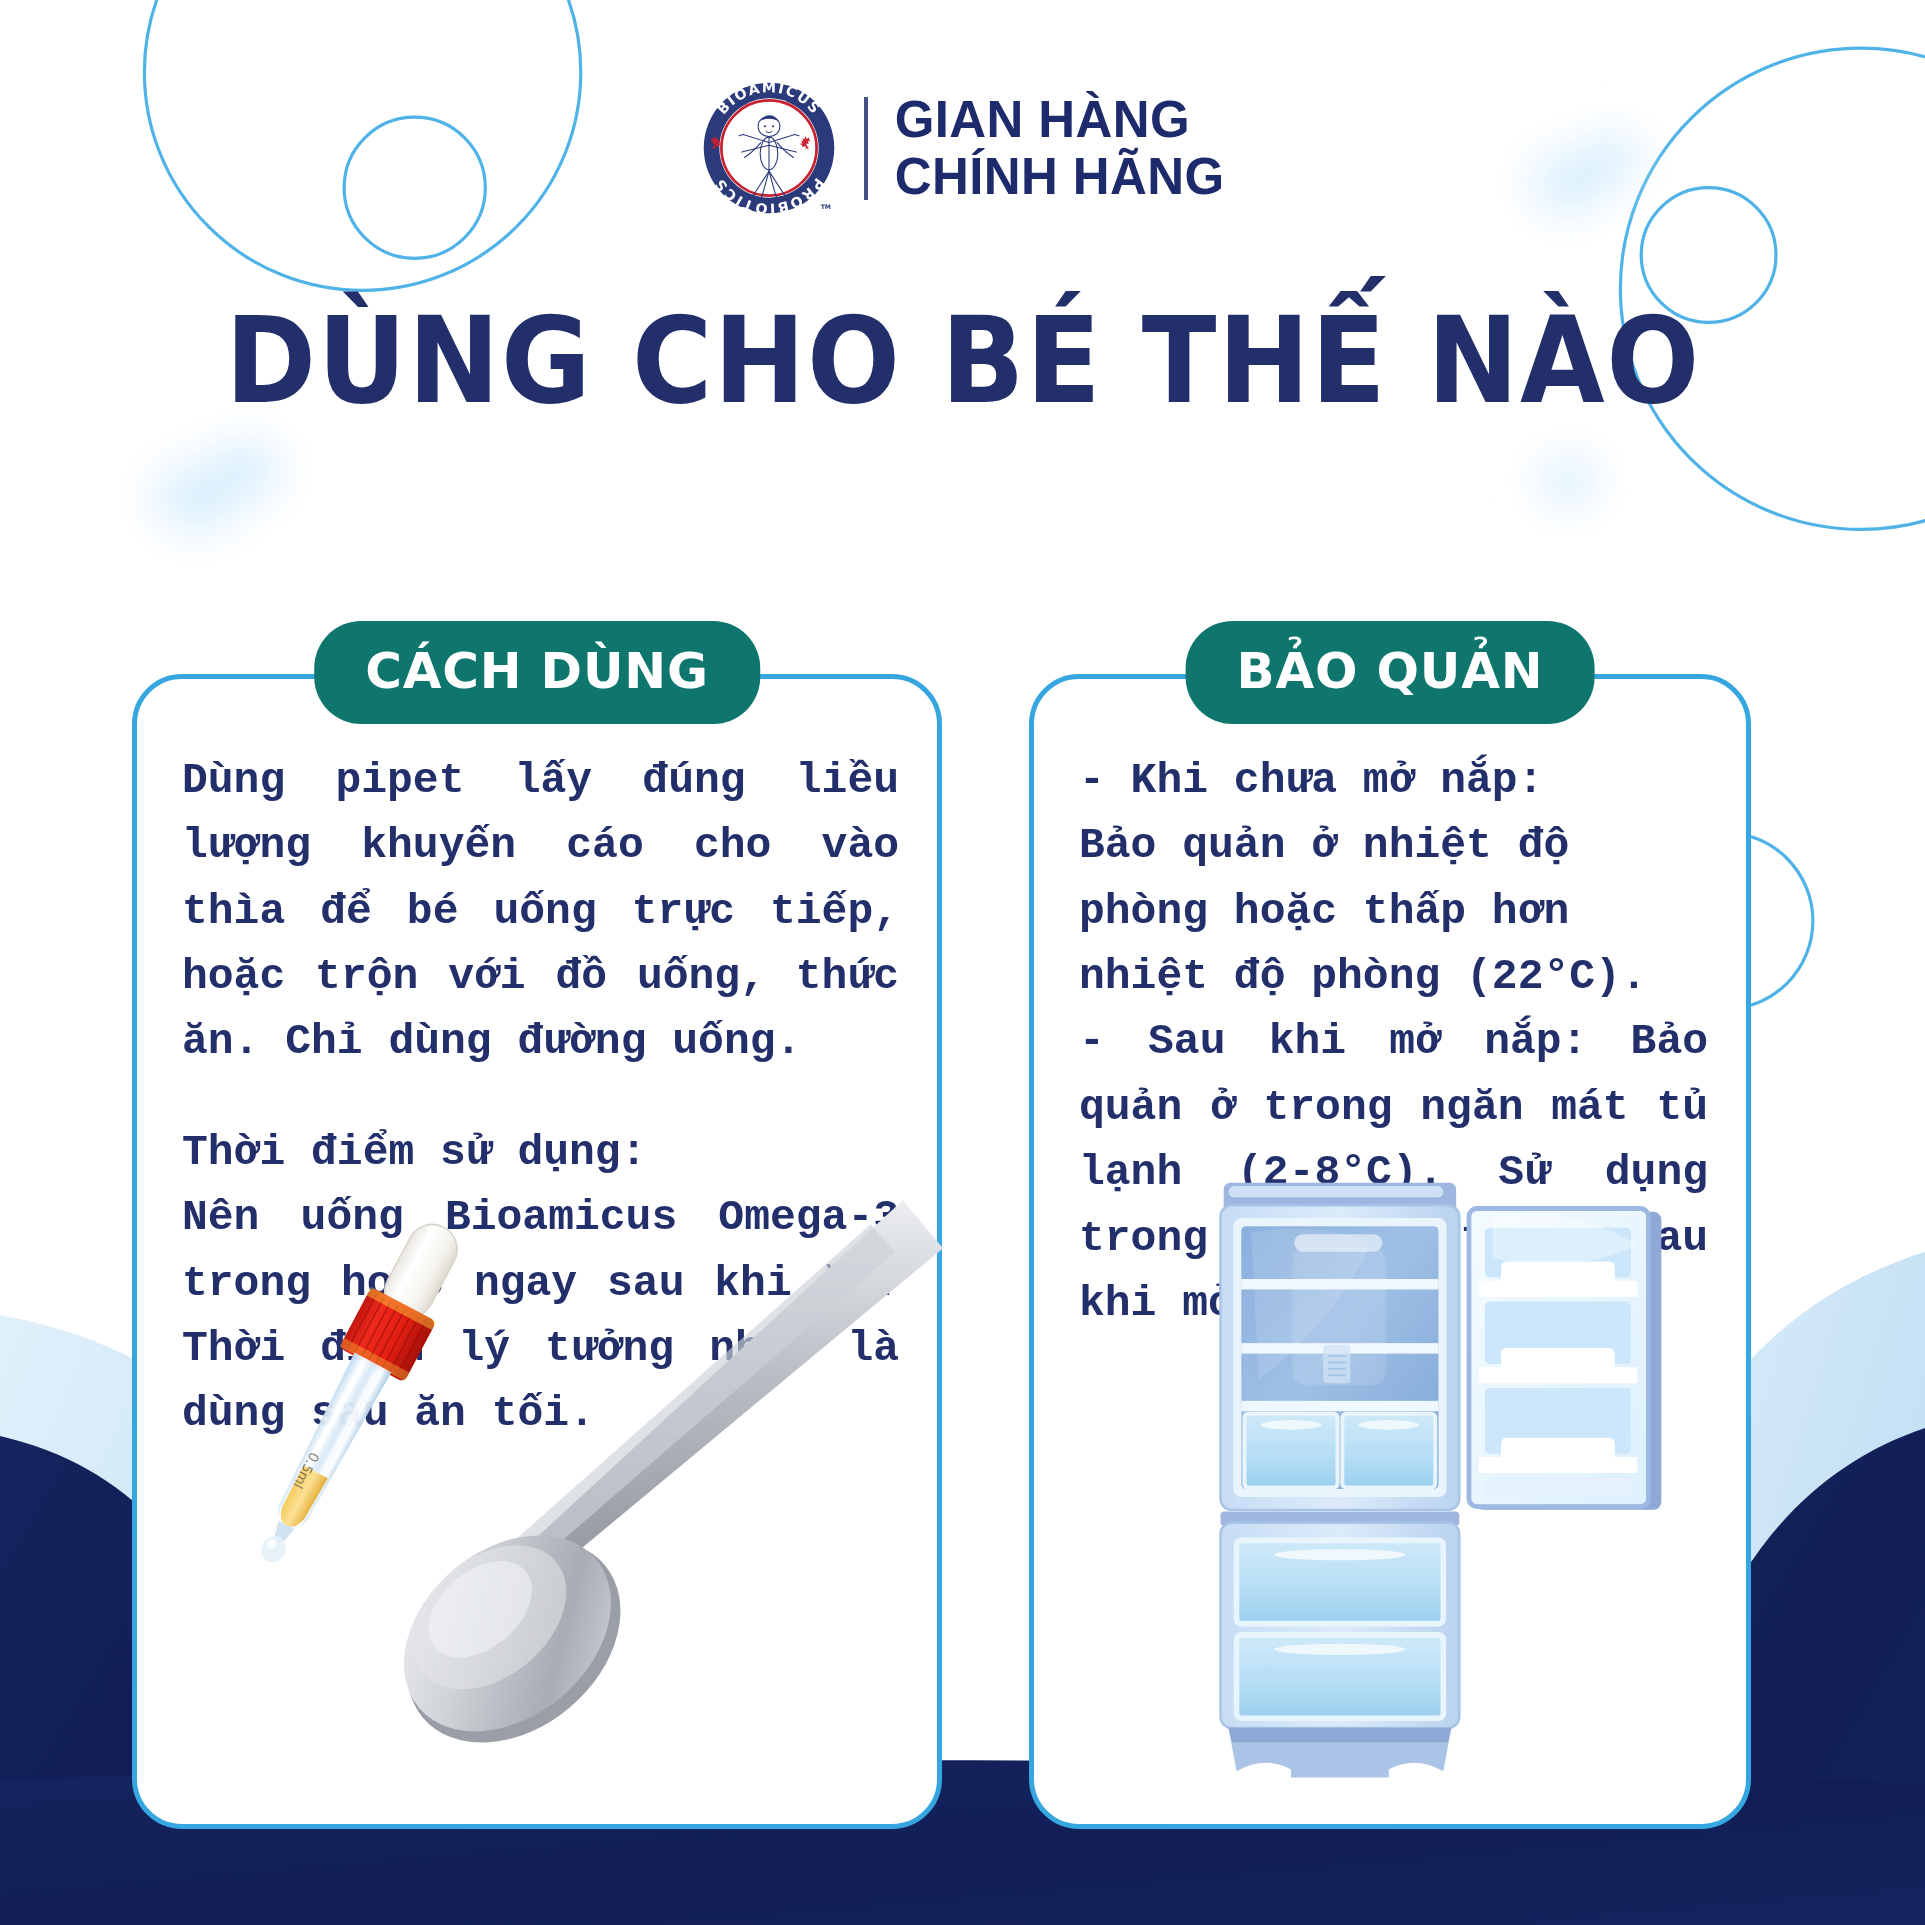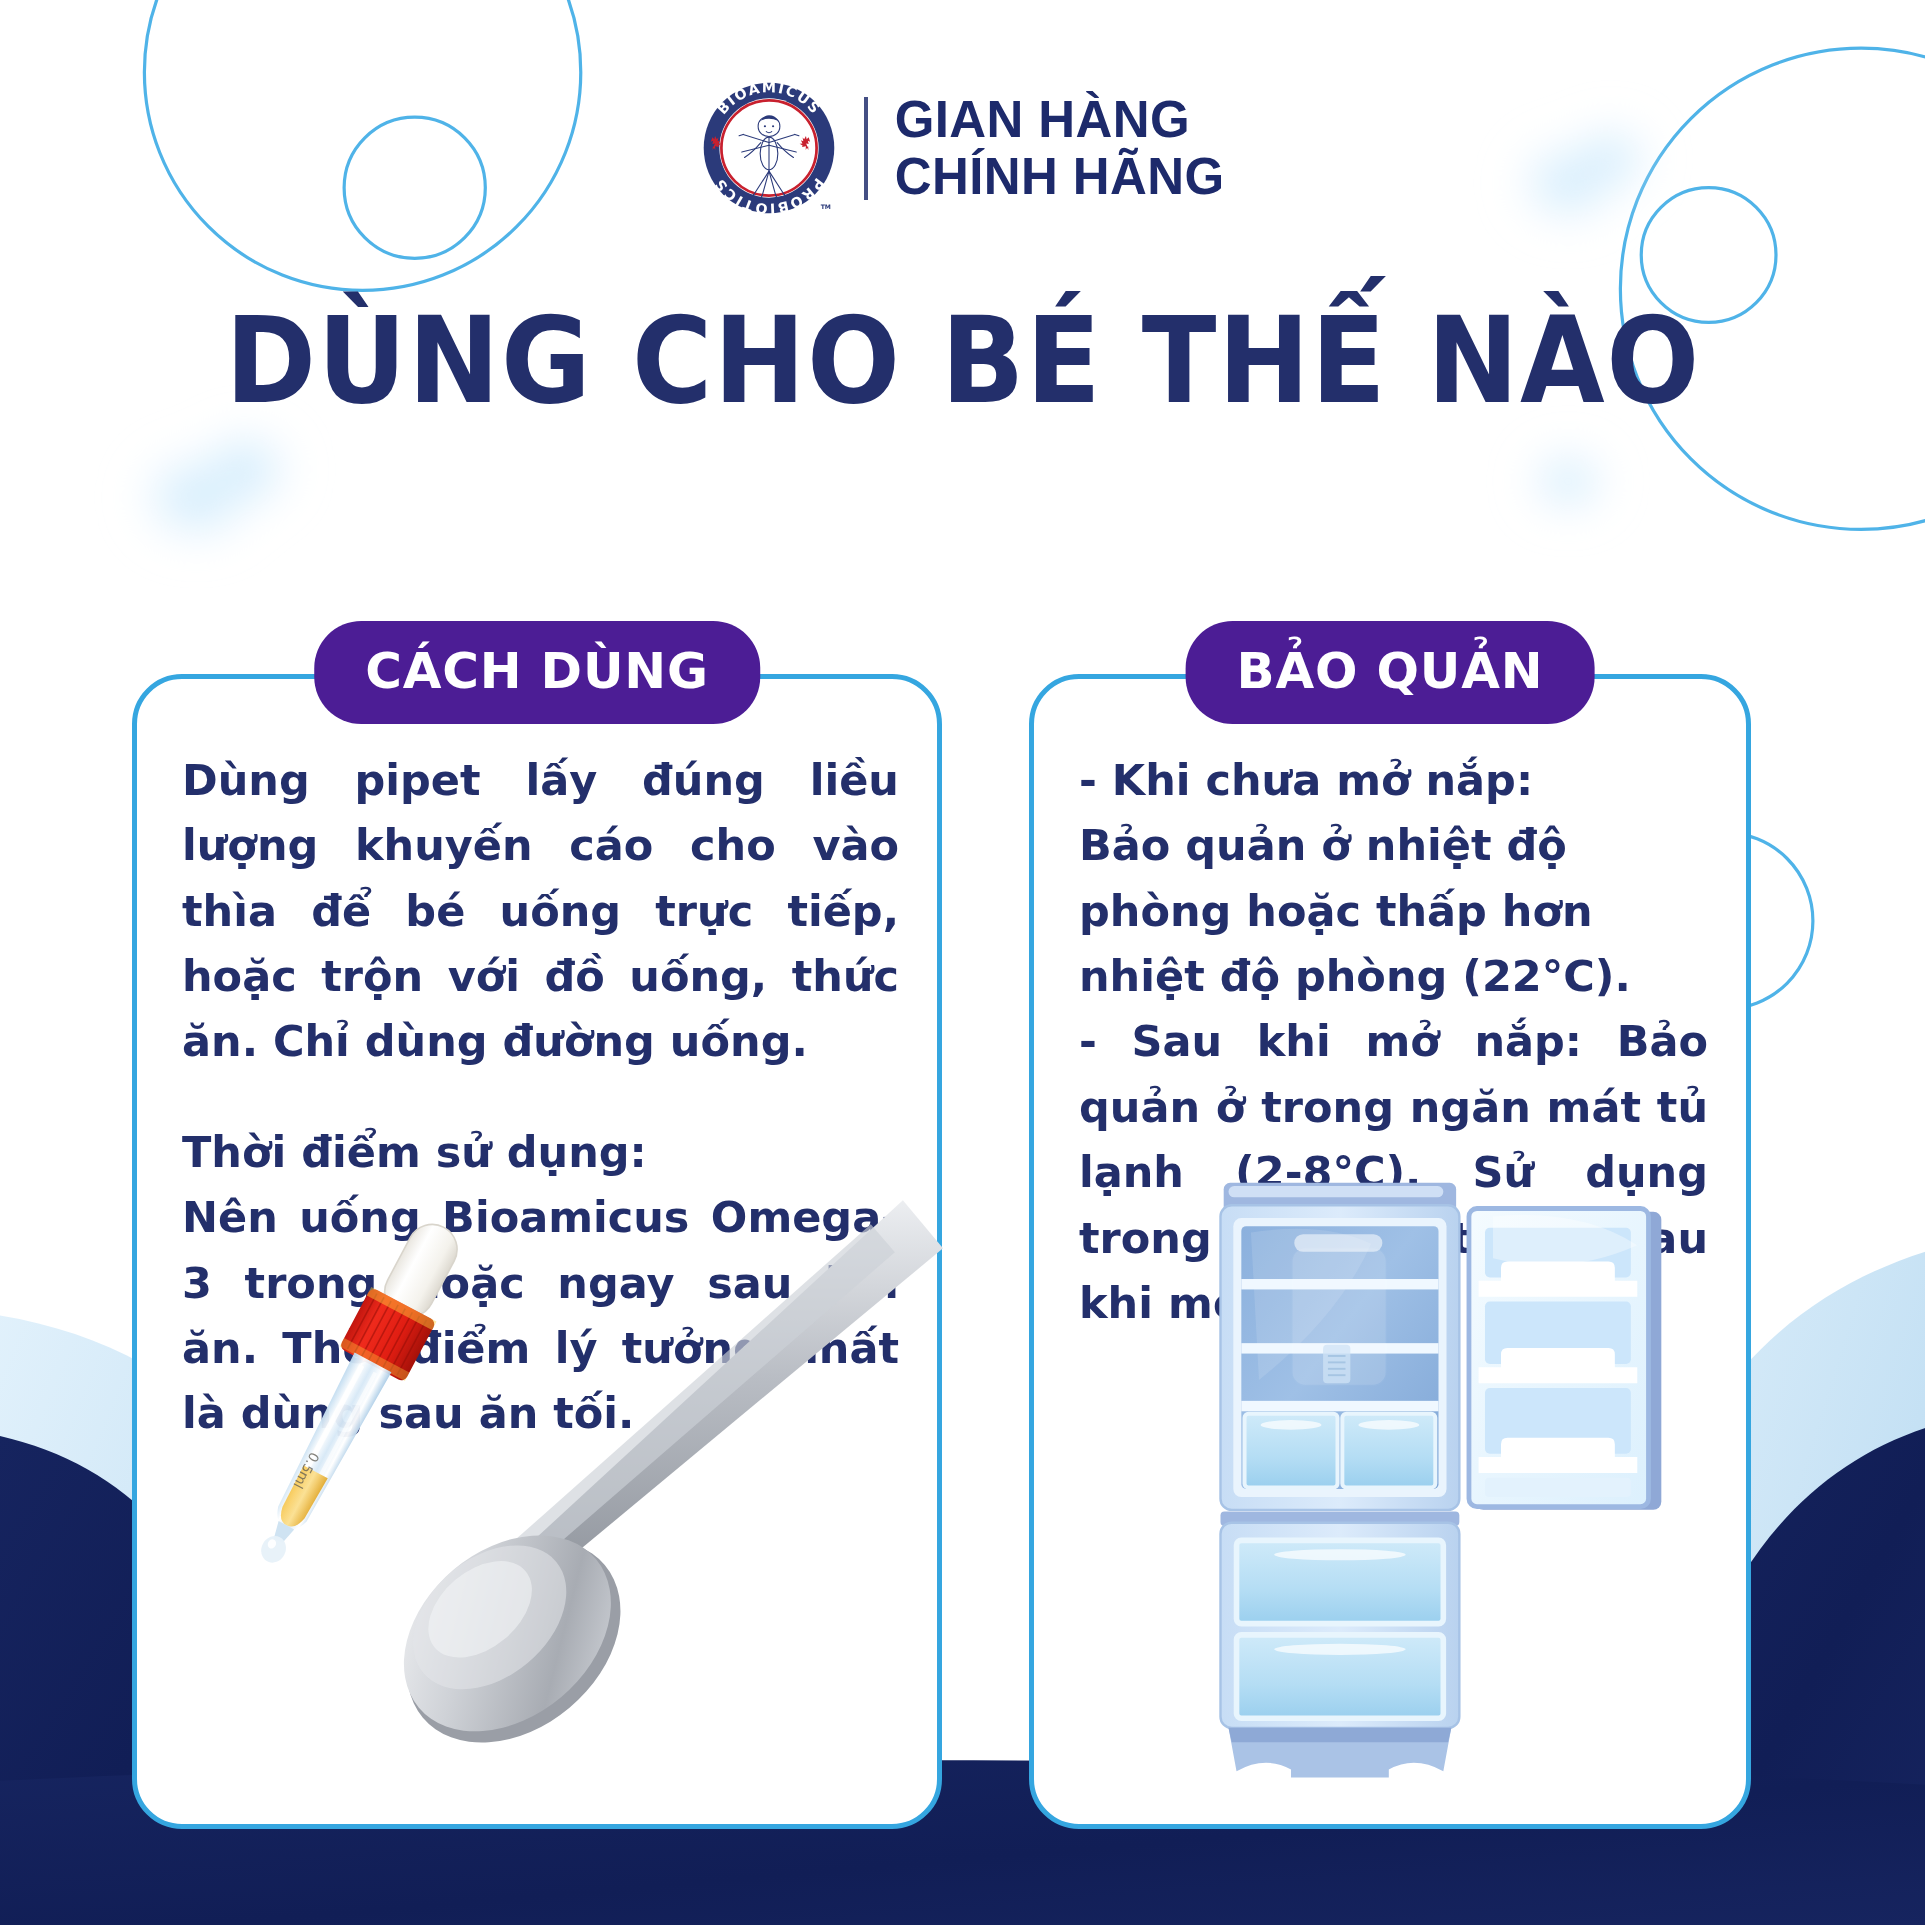--- a/index.html
+++ b/index.html
@@ -40,32 +40,32 @@
   .card{
     position:absolute;top:674px;height:1155px;
     background:#ffffff;border:5.6px solid #35a6e0;border-radius:50px;
     box-sizing:border-box;z-index:4;
   }
   #card-left{left:132px;width:810px;}
   #card-right{left:1029px;width:722px;}
 
   .badge{
     position:absolute;top:-58px;left:50%;transform:translateX(-50%);
-    background:#4c1d95;color:#ffffff;border-radius:47px;
+    background:#0f766e;color:#ffffff;border-radius:47px;
     font-weight:bold;font-size:50px;letter-spacing:0.8px;
     padding:21px 51px 24px;white-space:nowrap;z-index:6;
     font-family:"DejaVu Sans", sans-serif;
   }
 
   .card-body{
     position:absolute;left:45px;right:38px;top:69px;
     color:#232f6b;font-size:43px;line-height:1.52;
     font-family:"DejaVu Sans", sans-serif;font-weight:bold;
   }
-  .para{margin:0 0 0 0;text-align:justify;}
+  .para{margin:0 0 0 0;text-align:justify;font-family:Liberation Mono, monospace;}
   .gap{height:45px;}
   .nojust{text-align:left;}
 
   
   #art-dropper{position:absolute;left:88px;top:513px;width:722px;height:610px;z-index:5;}
   #art-fridge{position:absolute;left:140px;top:481px;width:529px;height:634px;z-index:5;}
 </style>
 </head>
 <body>
 

